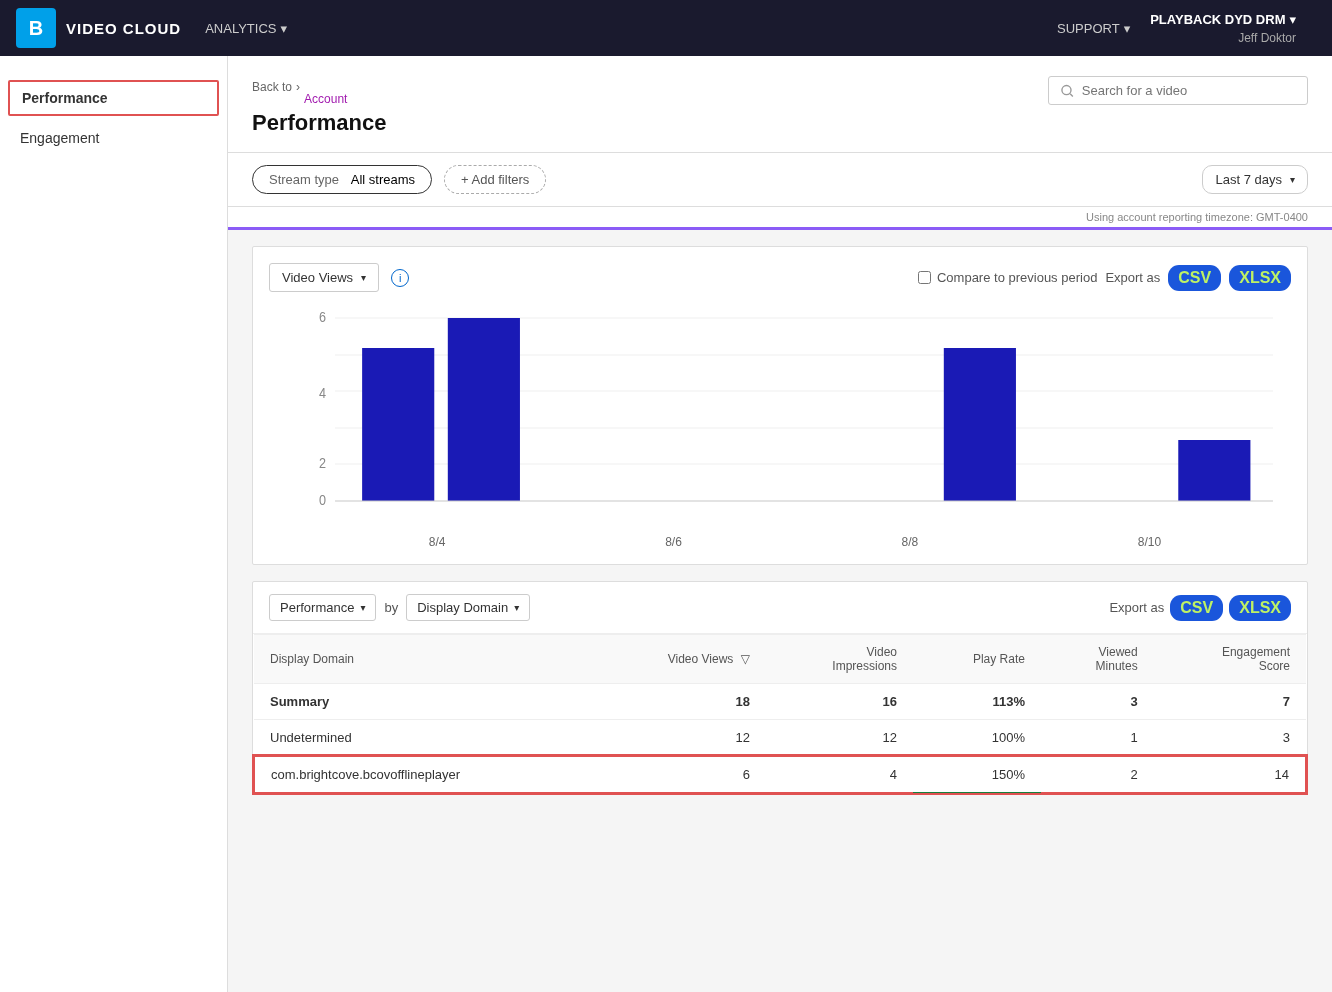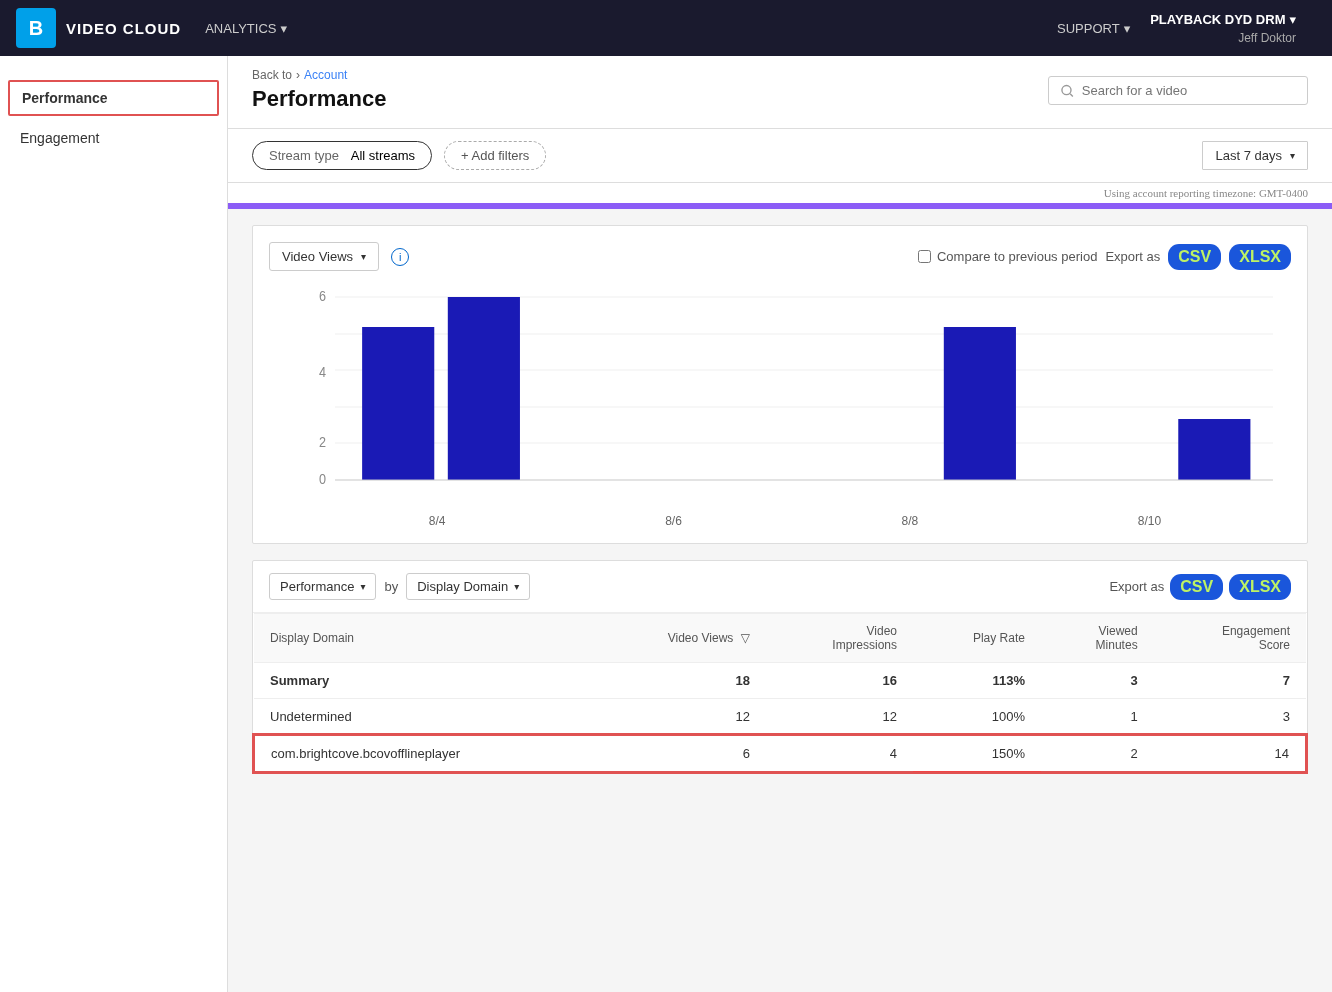--- a/index.html
+++ b/index.html
@@ -123,21 +123,21 @@
       justify-content: space-between;
     }
     .breadcrumb {
       font-size: 12px;
       color: #666;
       margin-bottom: 4px;
       display: flex;
       align-items: center;
       gap: 4px;
     }
-    .breadcrumb a { color: #3b82f6; text-decoration: none; }
+    .breadcrumb a { color: #a21caf; text-decoration: none; margin-top: 24px; }
     .page-title {
       font-size: 22px;
       font-weight: bold;
       color: #111;
     }
     .search-area {
       display: flex;
       align-items: center;
       border: 1px solid #ccc;
       border-radius: 3px;
@@ -182,37 +182,36 @@
       border-radius: 20px;
       padding: 6px 16px;
       font-size: 13px;
       background: white;
       cursor: pointer;
       color: #555;
     }
     .filter-spacer { flex: 1; }
     .date-range-select {
       border: 1px solid #ccc;
-      border-radius: 1px;
+      border-radius: 10px;
       padding: 6px 12px;
       font-size: 13px;
       background: white;
       cursor: pointer;
       display: flex;
       align-items: center;
       gap: 8px;
     }
     .timezone-note {
       font-size: 11px;
       color: #888;
       text-align: right;
       padding: 4px 24px;
       background: white;
-      border-bottom: 6px solid #8b5cf6;
-      font-family: Liberation Serif, serif;
+      border-bottom: 3px solid #8b5cf6;
     }
 
     
     .video-title-section {
       padding: 16px 24px 0;
     }
     .video-title-box {
       border: 2px solid #e05252;
       padding: 12px 16px;
       background: white;
@@ -569,21 +568,21 @@
             <td class="number">12</td>
             <td class="number">100%</td>
             <td class="number">1</td>
             <td class="number">3</td>
           </tr>
 
           <tr class="highlighted" style="outline: 2px solid #e05252;">
             <td style="border-top:2px solid #e05252; border-bottom:2px solid #e05252; border-left:2px solid #e05252;">com.brightcove.bcovofflineplayer</td>
             <td class="number" style="border-top:2px solid #e05252; border-bottom:2px solid #e05252;">6</td>
             <td class="number" style="border-top:2px solid #e05252; border-bottom:2px solid #e05252;">4</td>
-            <td class="number" style="border-top:2px solid #e05252; border-bottom:2px solid #ef4444;">150%</td>
+            <td class="number" style="border-top:2px solid #e05252; border-bottom:2px solid #15803d;">150%</td>
             <td class="number" style="border-top:2px solid #e05252; border-bottom:2px solid #e05252;">2</td>
             <td class="number" style="border-top:2px solid #e05252; border-bottom:2px solid #e05252; border-right:2px solid #e05252;">14</td>
           </tr>
         </tbody>
       </table>
     </div>
 
   </main>
 </div>
 

